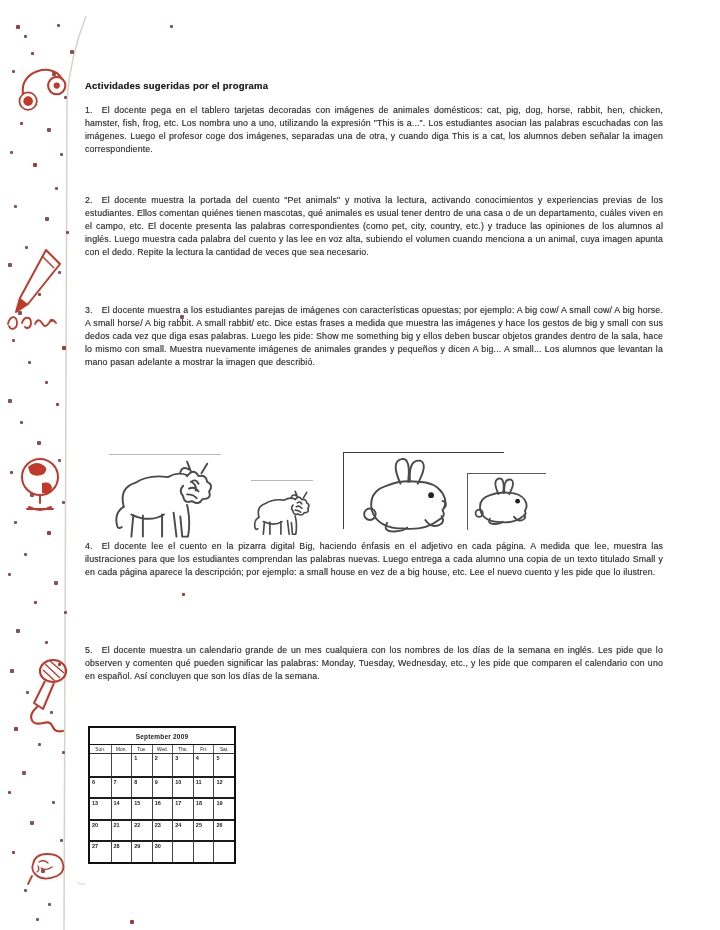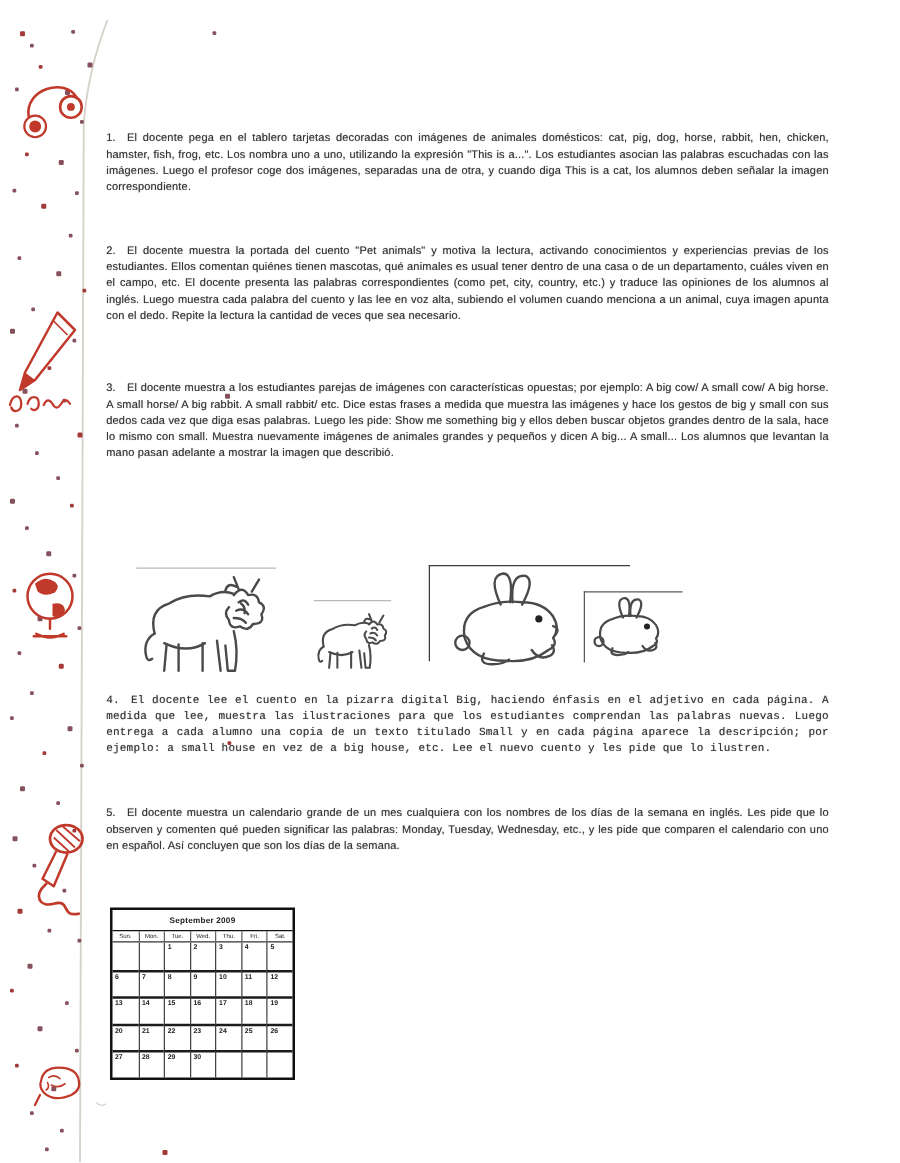--- a/index.html
+++ b/index.html
@@ -17,21 +17,21 @@
     position:absolute;left:85px;top:74px;width:578px;
     font-size:9.5px;font-weight:bold;color:#1f1f1f;
     text-shadow:0 0 .7px rgba(30,30,30,.6);letter-spacing:.2px;
   }
   .para{
     position:absolute;left:85px;width:578px;margin:0;
     font-size:8.8px;line-height:13px;text-align:justify;
     color:#333;text-shadow:0 0 .8px rgba(45,45,45,.55);letter-spacing:.15px;
   }
   .para .num{margin-right:9px;}
-  #p1{top:104px;} #p2{top:194px;} #p3{top:304px;} #p4{top:554px;font-family:Liberation Mono, monospace;} #p5{top:644px;}
+  #p1{top:104px;} #p2{top:194px;} #p3{top:304px;} #p4{top:540px;} #p5{top:644px;}
   
   .figures{position:absolute;left:85px;top:440px;width:585px;height:112px;}
   .fig{position:absolute;}
   .fig.cow-frame{border-top:1px solid #b8b8b8;}
   .fig.rabbit-frame{border-top:1.5px solid #3d3d3d;border-left:1.5px solid #3d3d3d;}
   .fig.rabbit-frame-sm{border-top:1px solid #5a5a5a;border-left:1px solid #5a5a5a;}
   .sketch{stroke:#4a4a4a;fill:none;stroke-linecap:round;stroke-linejoin:round;}
   
   .calendar{
     position:absolute;left:88px;top:726px;width:148px;
@@ -171,20 +171,21 @@
   </div>
 
   <div class="doodle" style="left:24px;top:846px;">
     <svg width="42" height="48" viewBox="0 0 42 48">
       <path d="M9,18 q2,-10 14,-10 q14,0 16,10 q2,8 -6,12 q-14,6 -22,-2 q-4,-4 -2,-10 z" stroke="#c0392b" stroke-width="1.8" fill="none"></path>
       <path d="M15,16 q5,-3 9,1 m-7,5 q6,3 11,-1 m-14,-1 q2,4 -1,6" stroke="#c0392b" stroke-width="1.3" fill="none" stroke-linecap="round"></path>
       <path d="M8,30 l-4,8" stroke="#c0392b" stroke-width="1.8" fill="none" stroke-linecap="round"></path>
     </svg>
   </div>
 
+  <h1 class="title">Actividades sugeridas por el programa</h1>
 
   <p class="para" id="p1"><span class="num">1.</span><span>El docente pega en el tablero tarjetas decoradas con imágenes de animales domésticos: cat, pig, dog, horse, rabbit, hen, chicken, hamster, fish, frog, etc. Los nombra uno a uno, utilizando la expresión "This is a...". Los estudiantes asocian las palabras escuchadas con las imágenes. Luego el profesor coge dos imágenes, separadas una de otra, y cuando diga This is a cat, los alumnos deben señalar la imagen correspondiente.</span></p>
 
   <p class="para" id="p2"><span class="num">2.</span><span>El docente muestra la portada del cuento "Pet animals" y motiva la lectura, activando conocimientos y experiencias previas de los estudiantes. Ellos comentan quiénes tienen mascotas, qué animales es usual tener dentro de una casa o de un departamento, cuáles viven en el campo, etc. El docente presenta las palabras correspondientes (como pet, city, country, etc.) y traduce las opiniones de los alumnos al inglés. Luego muestra cada palabra del cuento y las lee en voz alta, subiendo el volumen cuando menciona a un animal, cuya imagen apunta con el dedo. Repite la lectura la cantidad de veces que sea necesario.</span></p>
 
   <p class="para" id="p3"><span class="num">3.</span><span>El docente muestra a los estudiantes parejas de imágenes con características opuestas; por ejemplo: A big cow/ A small cow/ A big horse. A small horse/ A big rabbit. A small rabbit/ etc. Dice estas frases a medida que muestra las imágenes y hace los gestos de big y small con sus dedos cada vez que diga esas palabras. Luego les pide: Show me something big y ellos deben buscar objetos grandes dentro de la sala, hace lo mismo con small. Muestra nuevamente imágenes de animales grandes y pequeños y dicen A big... A small... Los alumnos que levantan la mano pasan adelante a mostrar la imagen que describió.</span></p>
 
   <div class="figures">
 
     <div class="fig cow-frame" style="left:24px;top:14px;width:112px;height:96px;">

